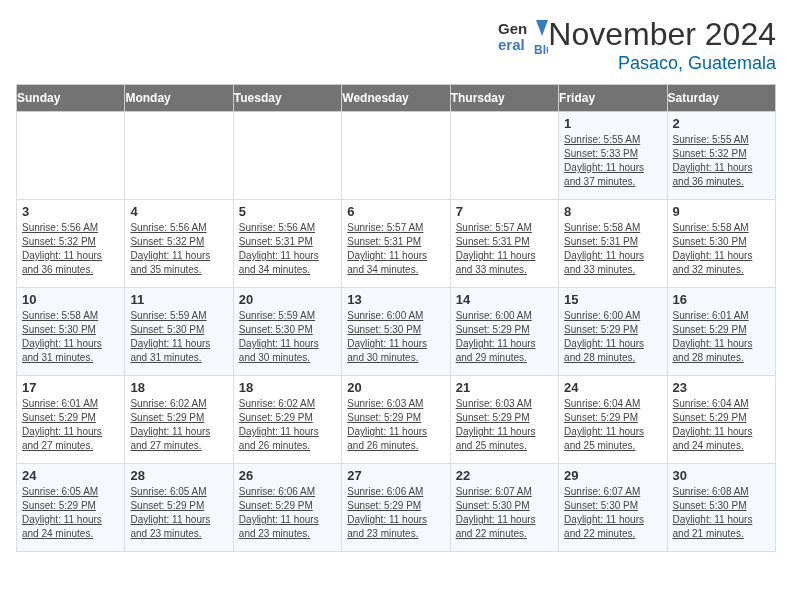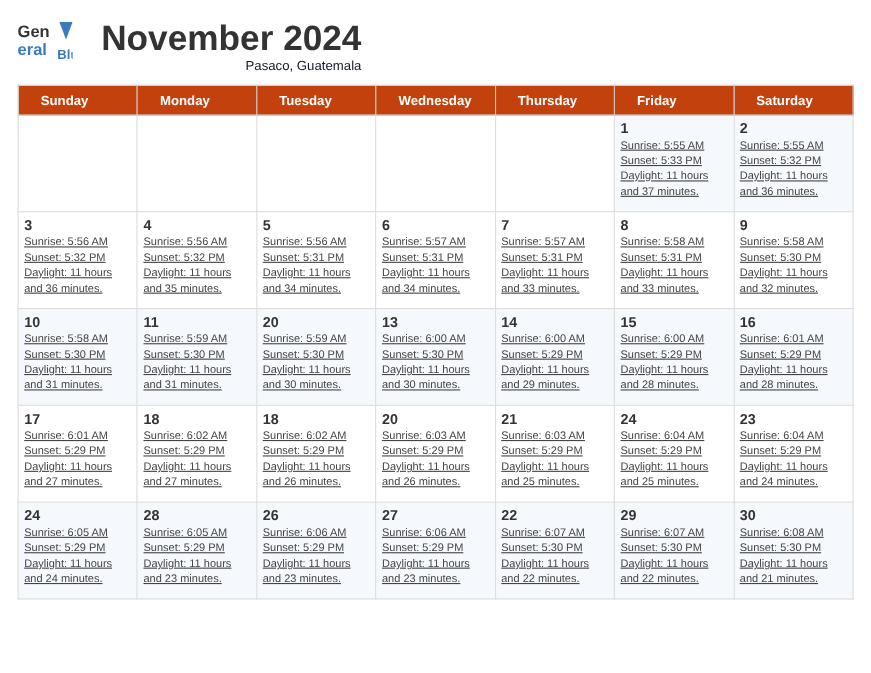--- a/index.html
+++ b/index.html
@@ -5,53 +5,52 @@
     * { box-sizing: border-box; margin: 0; padding: 0; }
     body {
       font-family: Arial, sans-serif;
       background: #fff;
       width: 792px;
       min-height: 612px;
       padding: 16px;
     }
     .header {
       display: flex;
-      justify-content: flex-start;
+      justify-content: flex-end;
       align-items: flex-start;
       margin-bottom: 10px;
     }
     .logo {
       display: flex;
       align-items: center;
       gap: 4px;
     }
     .title-block {
       text-align: right;
     }
     .month-title {
       font-size: 32px;
-      font-weight: 700;
+      font-weight: 400;
       color: #333;
-      margin-left: 26px;
     }
     .location {
-      font-size: 12px;
-      color: #0f172a;
+      font-size: 18px;
+      color: #0369a1;
     }
     table {
       width: 100%;
       border-collapse: collapse;
       table-layout: fixed;
     }
     th {
-      background: #c2410c;
+      background: #737373;
       color: #fff;
       font-size: 12px;
       font-weight: bold;
-      padding: 6px 20px;
+      padding: 6px 0;
       text-align: left;
       border: 1px solid #ccc;
     }
     td {
       vertical-align: top;
       border: 1px solid #ddd;
       padding: 4px 5px;
       font-size: 10px;
       color: #333;
       height: 88px;

